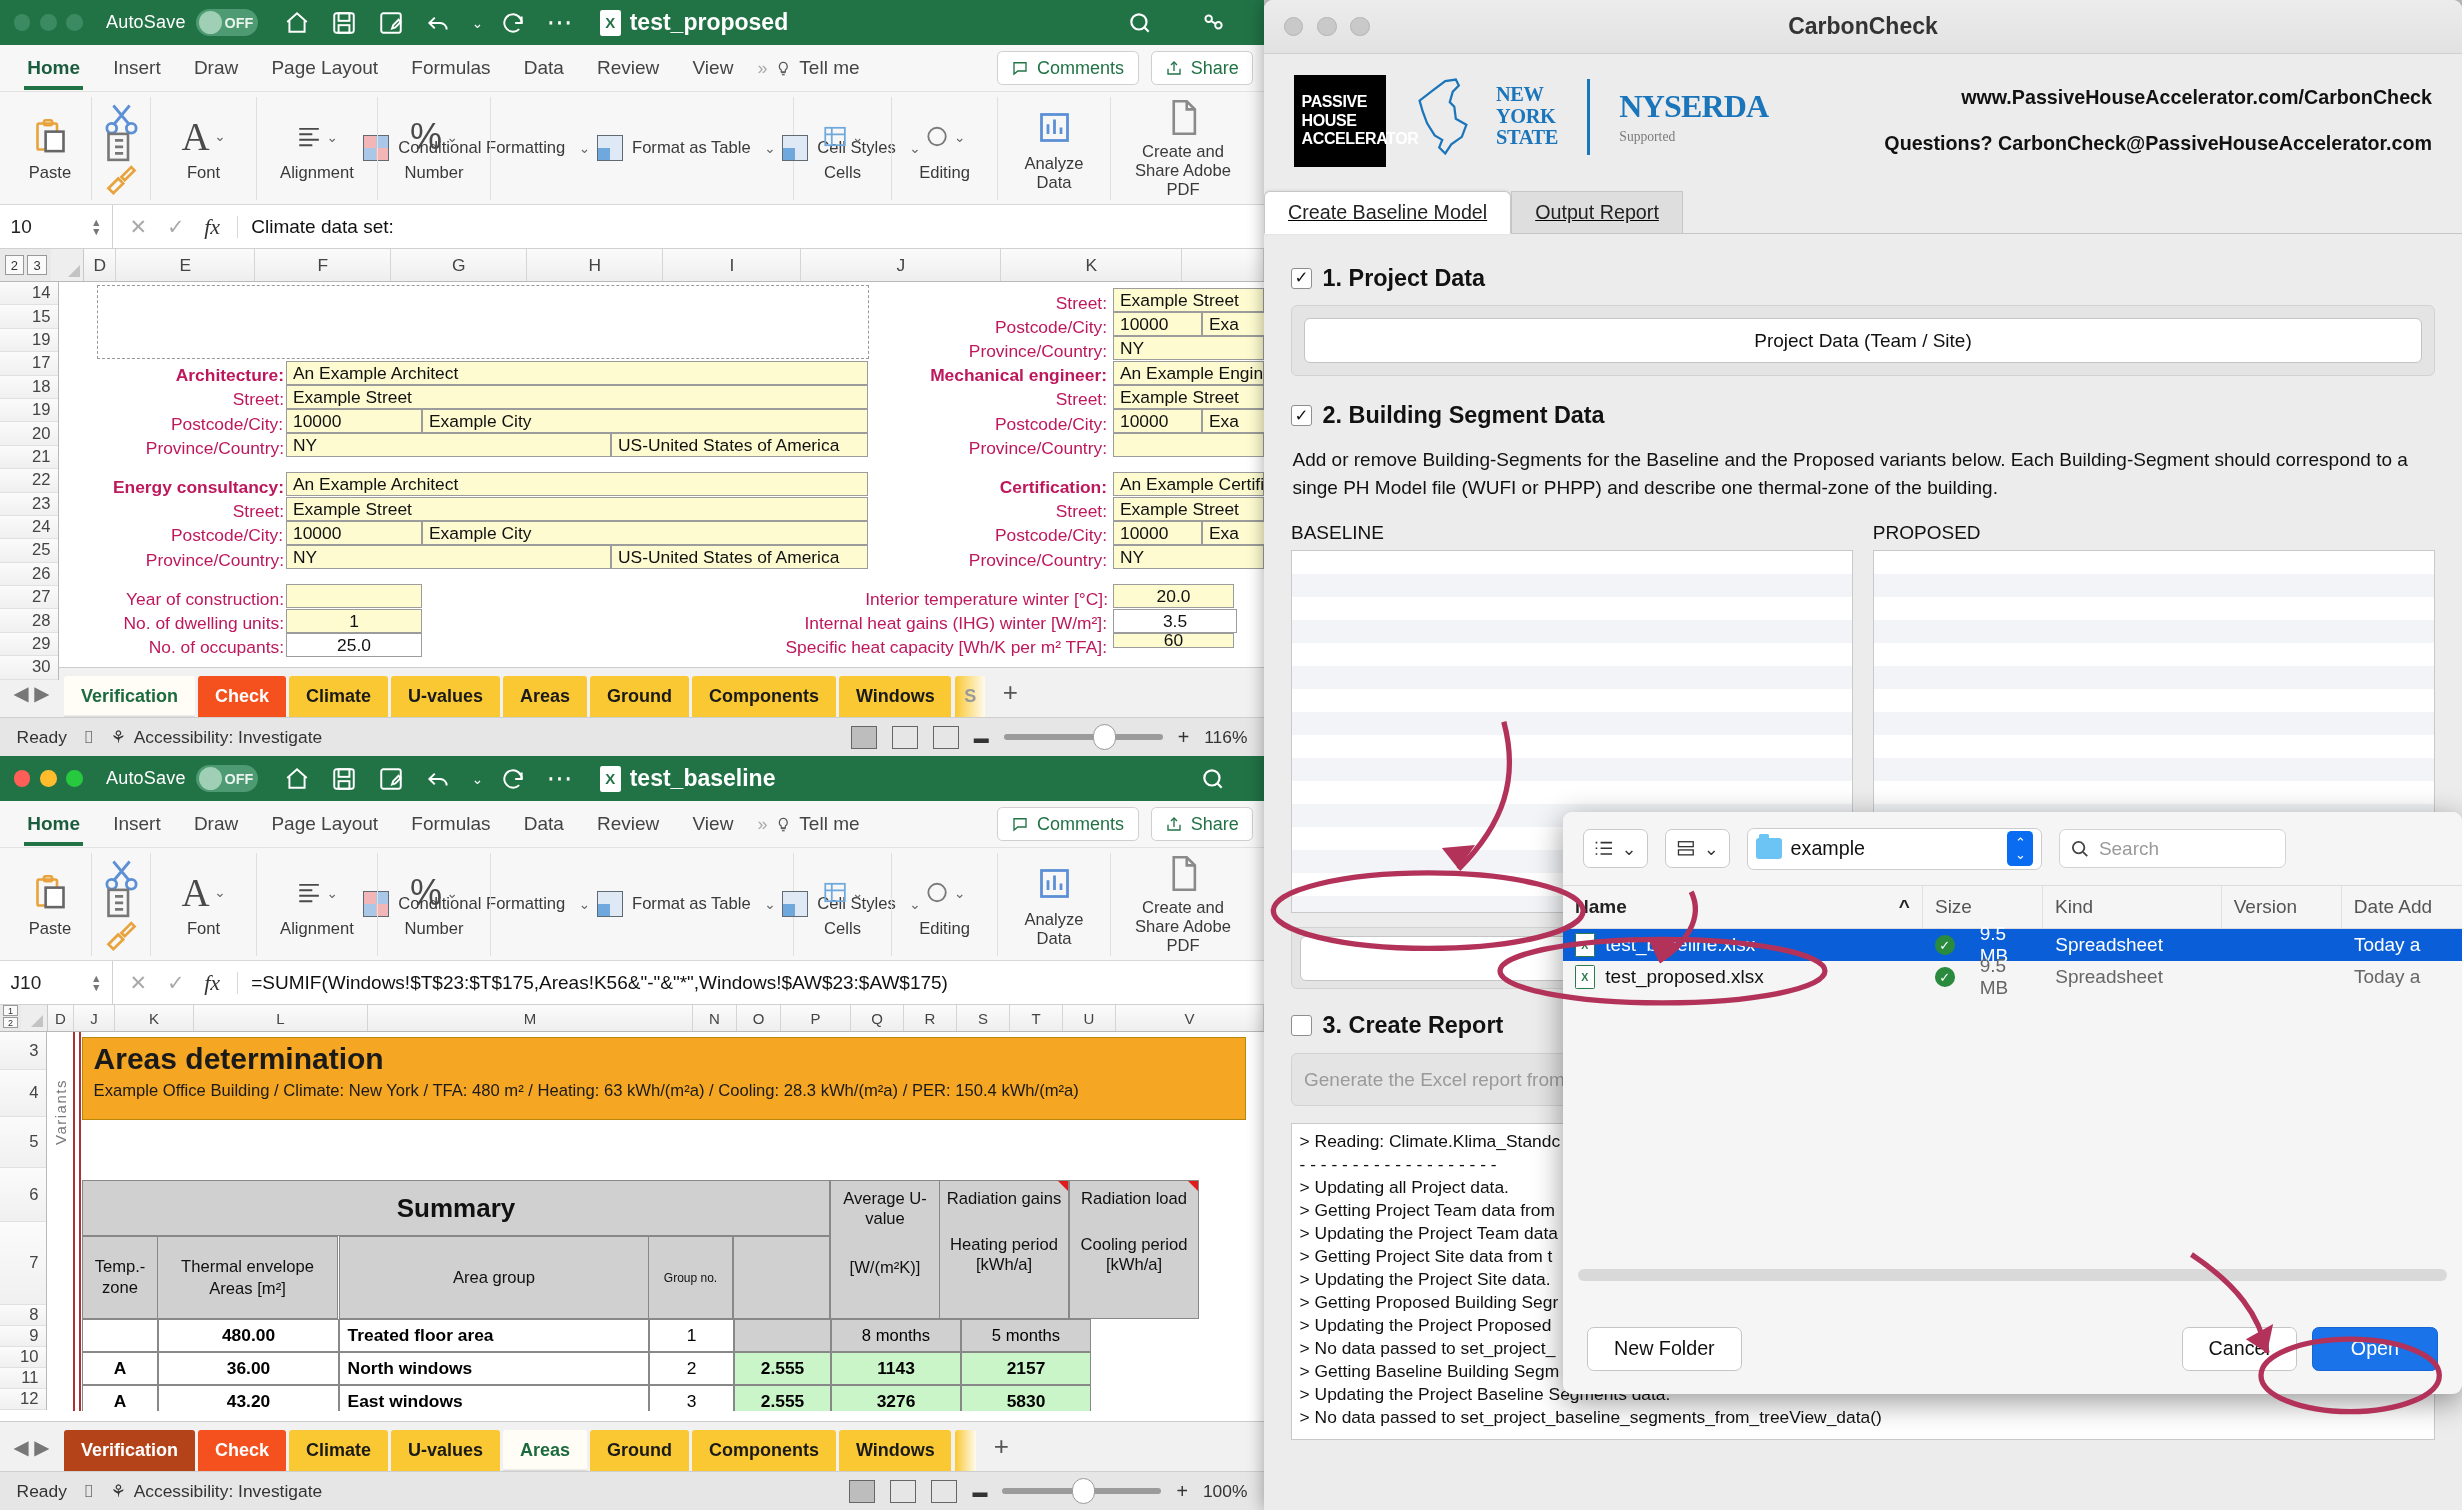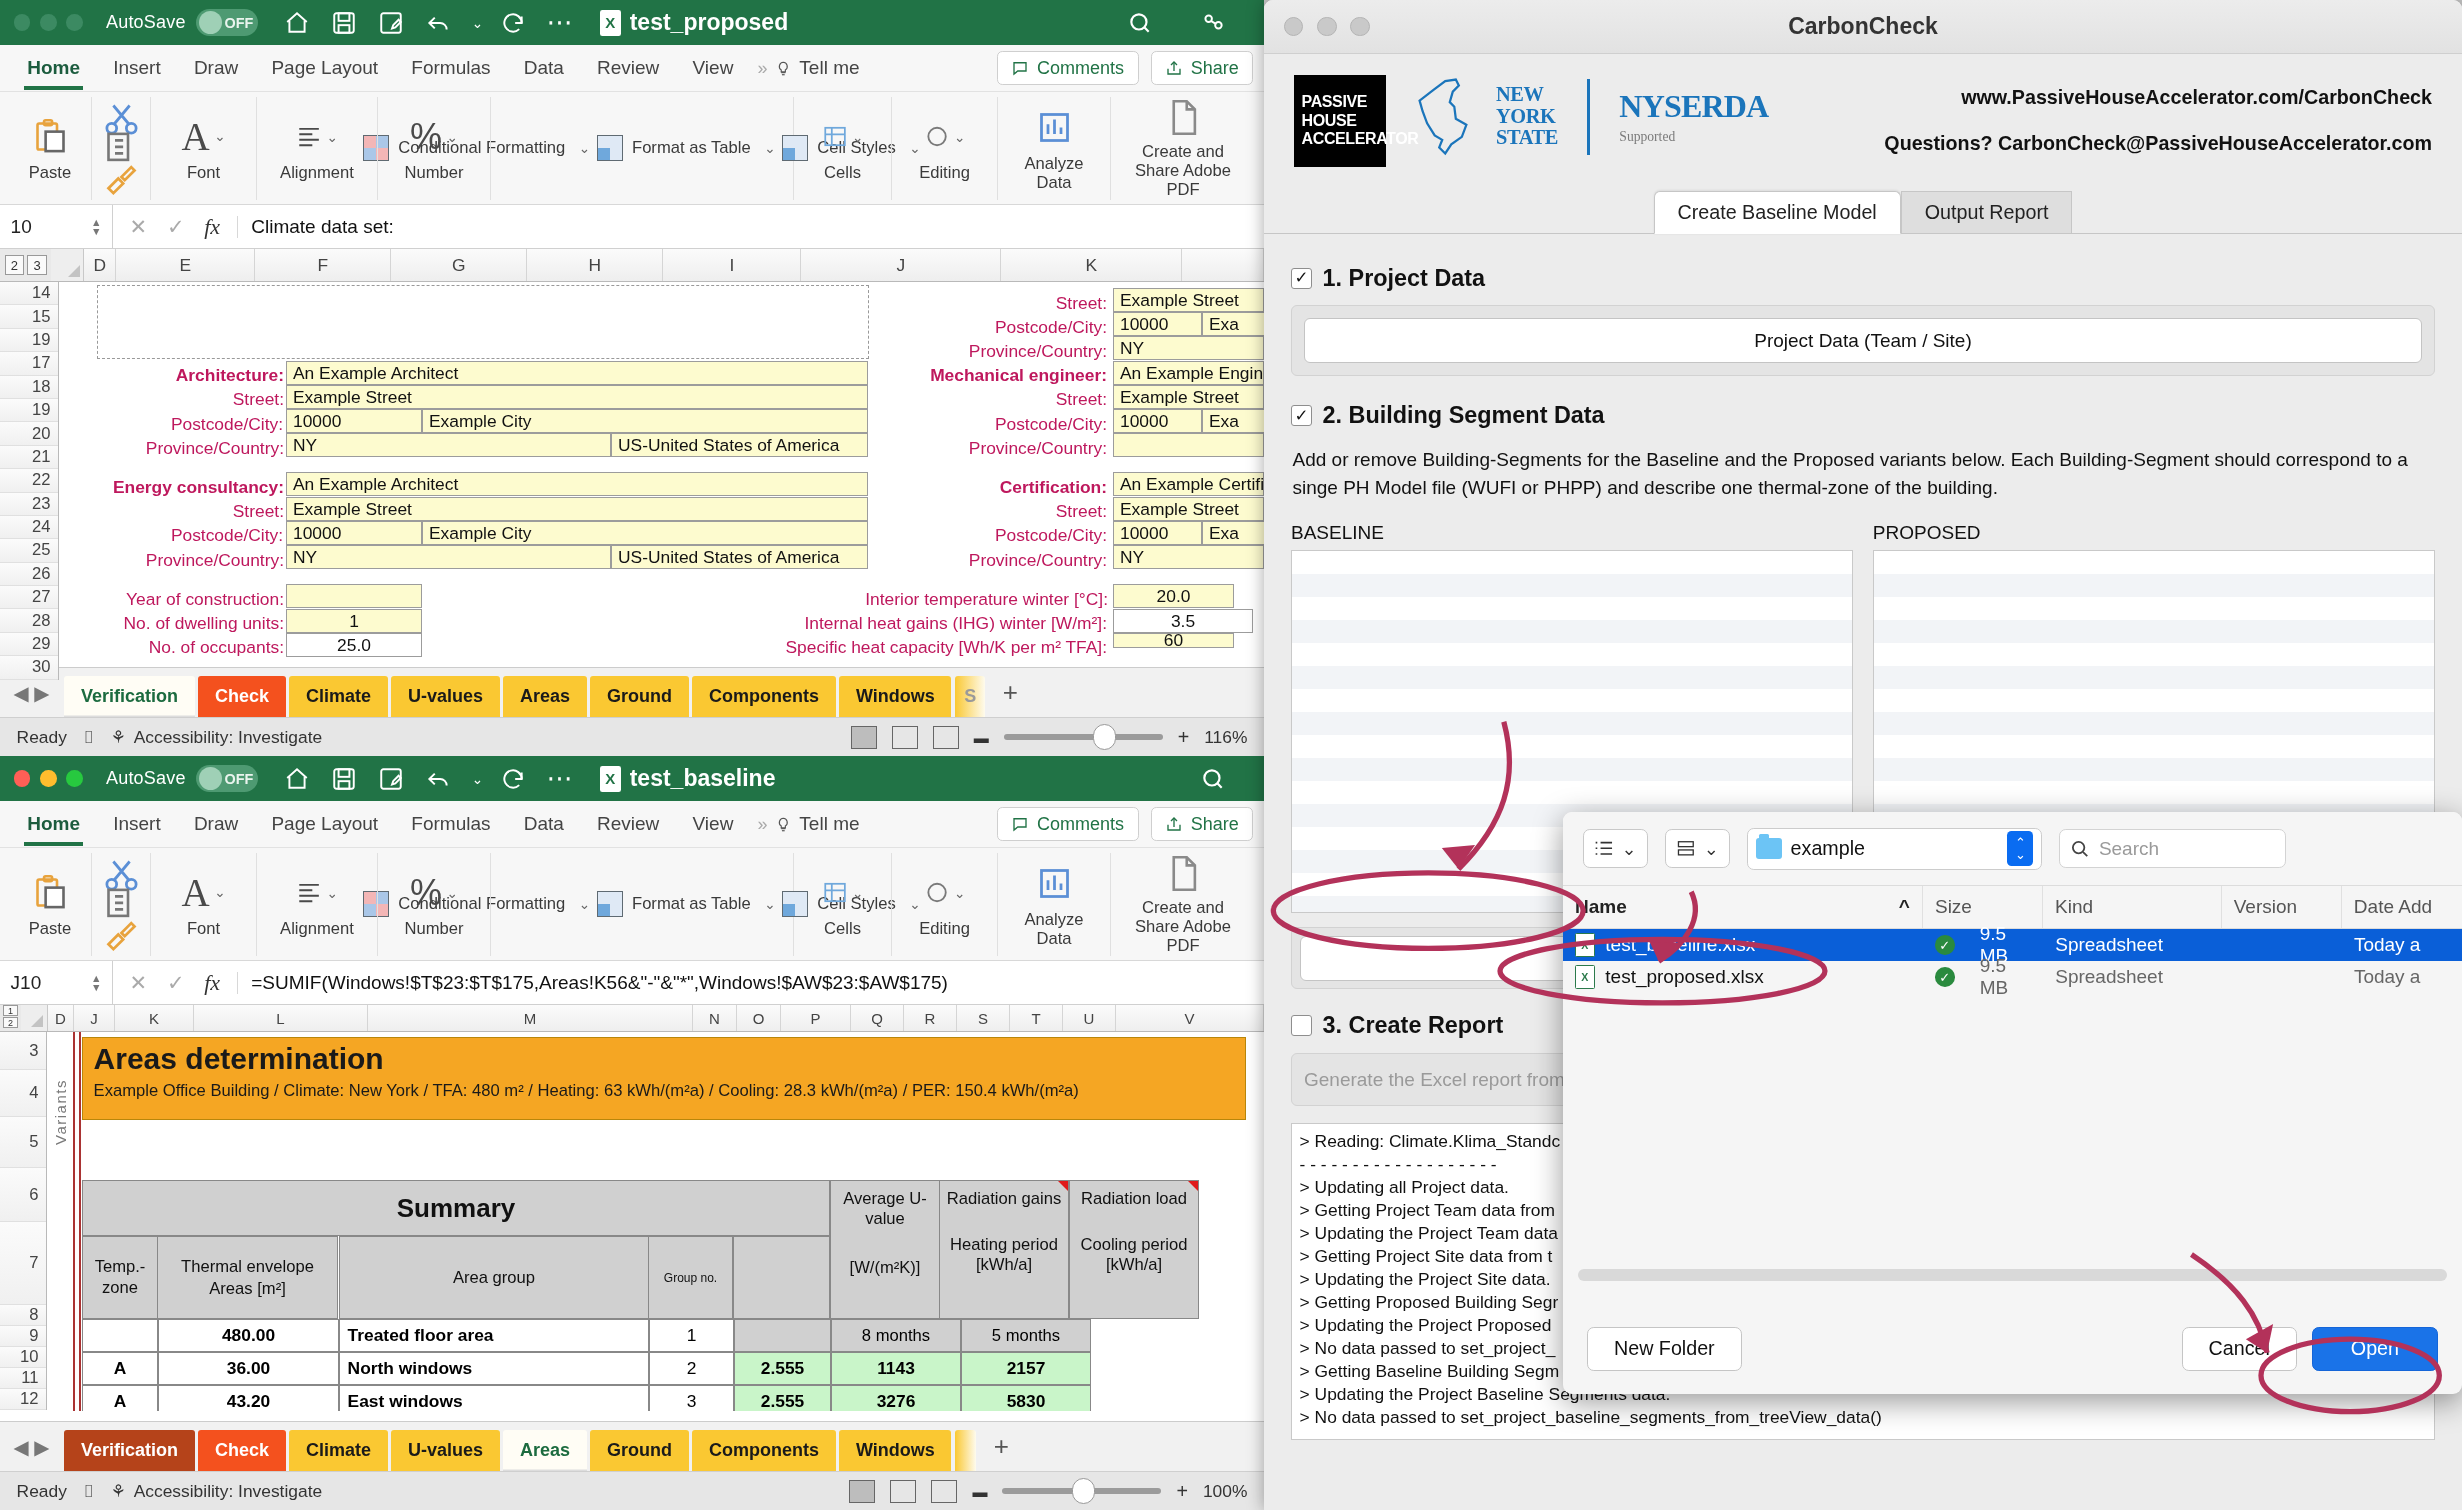--- a/index.html
+++ b/index.html
@@ -98,21 +98,21 @@
   .logo-pha { width:92px; height:92px; background:#000; color:#fff; display:flex; flex-direction:column; justify-content:center; padding:6px 7.6px; font-weight:bold; font-size:16px; line-height:1.18; letter-spacing:-0.4px;}
   .logo-ny { display:flex; align-items:center; margin-left:26px; gap:16px;font-family:Liberation Serif, serif;}
   .ny-shape { width:68px; height:83px; }
   .ny-txt { color:#1b75bb; font-weight:bold; font-size:20.4px; line-height:1.05; letter-spacing:-0.4px;}
   .ny-div { width:2.3px; height:76px; background:#1b75bb; margin:0 13.6px;}
   .nyserda { color:#1b75bb; font-weight:bold; font-size:32px; letter-spacing:-0.8px;}
   .supported { color:#7a7a7a; font-size:13.6px; margin-top:4.5px;}
   .cc-links { margin-left:auto; text-align:right; padding-top:10.6px;}
   .cc-links div { font-size:19.7px; color:#111; font-weight:bold; margin-bottom:23px;}
 
-  .cc-tabs { display:flex; justify-content:center; margin-top:13.6px; position:relative; z-index:2;}
+  .cc-tabs { display:flex; justify-content:flex-start; margin-top:13.6px; position:relative; z-index:2;text-decoration:underline;}
   .cc-tab { font-size:19.7px; padding:9px 23px; border:0.8px solid #c6c6c6; background:#dedede; color:#222;}
   .cc-tab.active{ background:#fff; border-bottom-color:#fff; border-radius:6px 6px 0 0; box-shadow:0 -0.8px 2.3px rgba(0,0,0,.08);}
   .cc-body { background:#ececec; border-top:0.8px solid #c6c6c6; margin-top:-0.8px; padding:19.7px 27px 0 27px; height:calc(100% - 227px); position:relative;}
 
   .sec-head { display:flex; align-items:center; gap:10.6px; margin-top:10.6px; margin-bottom:13.6px;}
   .chk { width:21px; height:21px; border:0.8px solid #8e8e8e; background:#fff; border-radius:3px; display:flex; align-items:center; justify-content:center; font-size:16.6px; color:#111;}
   .sec-title { font-size:23.4px; font-weight:bold; color:#111;}
   .panel { background:#e4e4e4; border:0.8px solid #d2d2d2; border-radius:6px; padding:12px;}
   .wide-btn { width:100%; background:#fff; border:0.8px solid #c4c4c4; border-radius:6px; padding:10.6px 0; text-align:center; font-size:19px; color:#111;}
   .seg-desc { font-size:19px; color:#111; line-height:1.45; padding:3px 1.5px 13.6px 1.5px;}
@@ -503,21 +503,21 @@
         <div class="fcell" style="left:1113px; top:239px; width:89px; height:24px;">10000</div>
         <div class="fcell" style="left:1202px; top:239px; width:64px; height:24px;">Exa</div>
 
         <div class="flabel" style="left:839px; top:268px; width:268px;">Province/Country:</div>
         <div class="fcell" style="left:1113px; top:263px; width:151px; height:24px;">NY</div>
 
         <div class="flabel" style="left:794px; top:307px; width:314px;">Interior temperature winter [°C]:</div>
         <div class="fcell num" style="left:1113px; top:302px; width:121px; height:24px;">20.0</div>
 
         <div class="flabel" style="left:763px; top:331px; width:344px;">Internal heat gains (IHG) winter [W/m²]:</div>
-        <div class="fcell num white" style="left:1113px; top:327px; width:140px; height:24px;">3.5</div>
+        <div class="fcell num white" style="left:1113px; top:327px; width:124px; height:24px;">3.5</div>
 
         <div class="flabel" style="left:756px; top:355px; width:351px;">Specific heat capacity [Wh/K per m² TFA]:</div>
         <div class="fcell num" style="left:1113px; top:351px; width:121px; height:15px;">60</div>
       </div>
     </div>
 
     <div class="sheettabs" style="position:absolute; left:0; bottom:39px; width:100%;">
       <span class="navarrows">◀ ▶</span>
       <span class="stab selected">Verification</span>
       <span class="stab" style="background:#f4511e; color:#fff;">Check</span>

